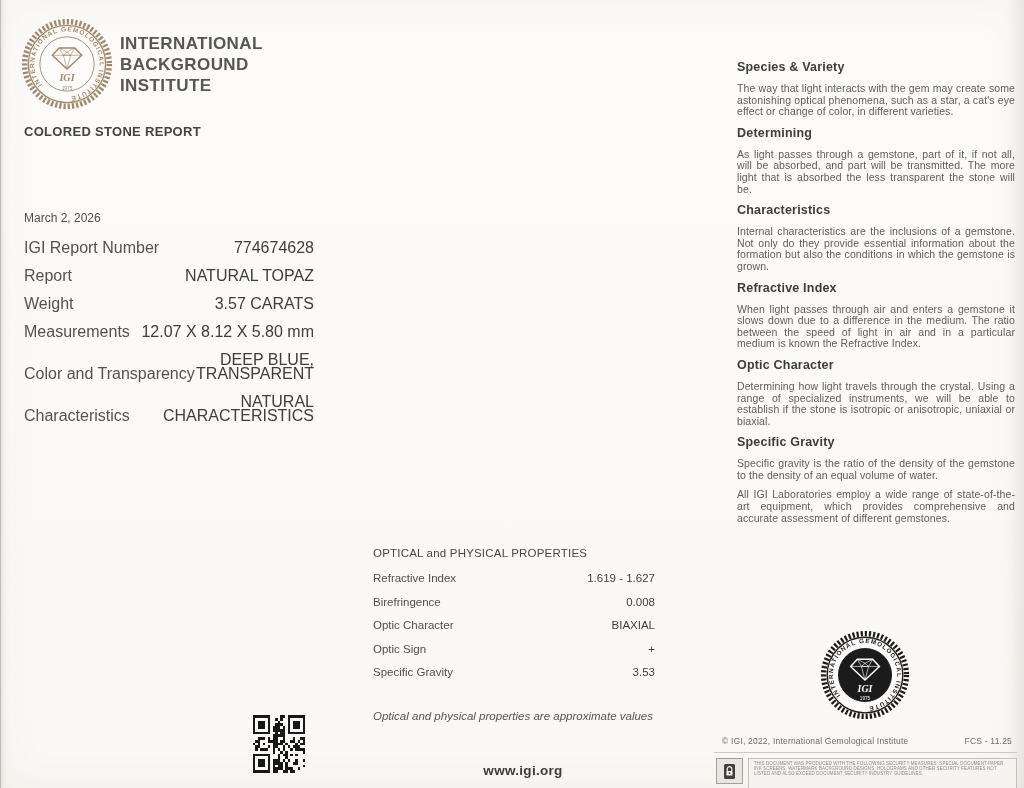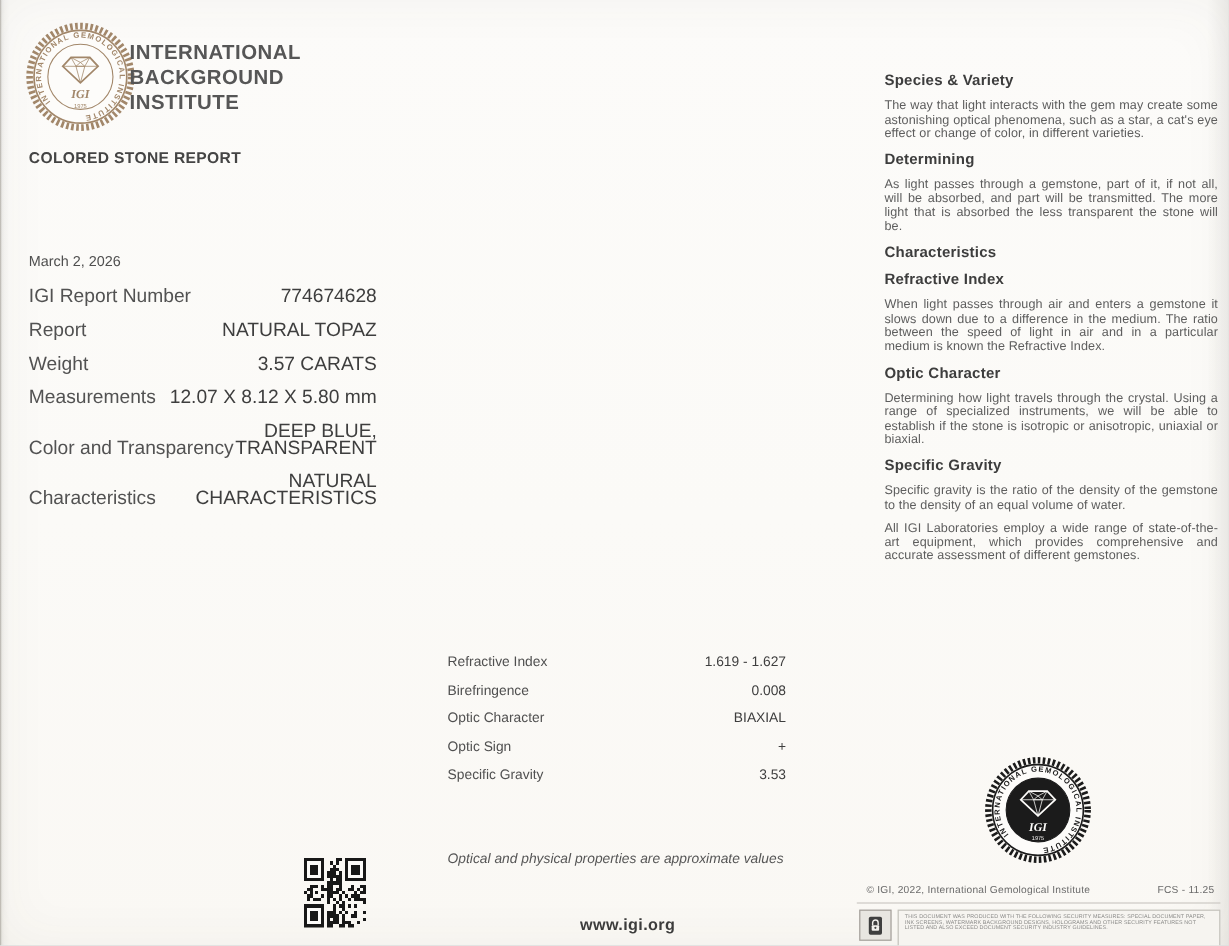--- a/index.html
+++ b/index.html
@@ -10,21 +10,21 @@
       linear-gradient(90deg, rgba(60,55,45,.05) 0, rgba(60,55,45,0) 8px, rgba(60,55,45,0) 1006px, rgba(60,55,45,.07) 100%),
       linear-gradient(180deg,#fcfbf9 0%,#fbfaf7 55%,#faf8f4 100%);
     box-shadow: inset 0 0 45px rgba(80,70,55,.05);
     color:#4a4a4a;
   }
   .fold{position:absolute;top:0;bottom:0;width:1px;background:rgba(95,88,76,.17);box-shadow:1px 0 2px rgba(0,0,0,.035);}
   .fold-1{left:348;} .fold-2{left:697;}
 
   
   .brand-seal{position:absolute;left:21px;top:18px;}
-  .org-name{position:absolute;left:108px;top:33px;margin:0;font-size:17px;line-height:21px;
+  .org-name{position:absolute;left:120px;top:33px;margin:0;font-size:17px;line-height:21px;
     font-weight:bold;color:#565656;letter-spacing:.4px;}
   .org-name span{display:block;}
   .report-type{position:absolute;left:24px;top:124px;margin:0;font-size:13px;font-weight:bold;
     color:#444;letter-spacing:.3px;}
   .report-date{position:absolute;left:24px;top:211px;font-size:12px;color:#4f4f4f;}
   .kv{position:absolute;left:24px;top:241px;width:290px;}
   .kv-row{display:flex;justify-content:space-between;align-items:flex-end;
     font-size:16px;line-height:14px;margin-bottom:14px;}
   .kv-row .k{color:#525252;}
   .kv-row .v{color:#3e3e3e;text-align:right;}
@@ -251,20 +251,21 @@
       <rect x="2" y="2" width="3" height="3" fill="#181818"></rect>
       <rect x="14" y="0" width="7" height="7" fill="#181818"></rect>
       <rect x="15" y="1" width="5" height="5" fill="#fcfbf9"></rect>
       <rect x="16" y="2" width="3" height="3" fill="#181818"></rect>
       <rect x="0" y="14" width="7" height="7" fill="#181818"></rect>
       <rect x="1" y="15" width="5" height="5" fill="#fcfbf9"></rect>
       <rect x="2" y="16" width="3" height="3" fill="#181818"></rect>
     </svg>
 
   <div class="props">
+    <div class="props-title">OPTICAL and PHYSICAL PROPERTIES</div>
     <div class="prop-row">
       <span class="k">Refractive Index</span>
       <span class="v">1.619 - 1.627</span>
     </div>
     <div class="prop-row">
       <span class="k">Birefringence</span>
       <span class="v">0.008</span>
     </div>
     <div class="prop-row">
       <span class="k">Optic Character</span>
@@ -286,20 +287,21 @@
     <section class="edu-sec">
       <h3>Species &amp; Variety</h3>
       <p>The way that light interacts with the gem may create some astonishing optical phenomena, such as a star, a cat's eye effect or change of color, in different varieties.</p>
     </section>
     <section class="edu-sec">
       <h3>Determining</h3>
       <p>As light passes through a gemstone, part of it, if not all, will be absorbed, and part will be transmitted. The more light that is absorbed the less transparent the stone will be.</p>
     </section>
     <section class="edu-sec">
       <h3>Characteristics</h3>
+      <p>Internal characteristics are the inclusions of a gemstone. Not only do they provide essential information about the formation but also the conditions in which the gemstone is grown.</p>
     </section>
     <section class="edu-sec">
       <h3>Refractive Index</h3>
       <p>When light passes through air and enters a gemstone it slows down due to a difference in the medium. The ratio between the speed of light in air and in a particular medium is known the Refractive Index.</p>
     </section>
     <section class="edu-sec">
       <h3>Optic Character</h3>
       <p>Determining how light travels through the crystal. Using a range of specialized instruments, we will be able to establish if the stone is isotropic or anisotropic, uniaxial or biaxial.</p>
     </section>
     <section class="edu-sec">

